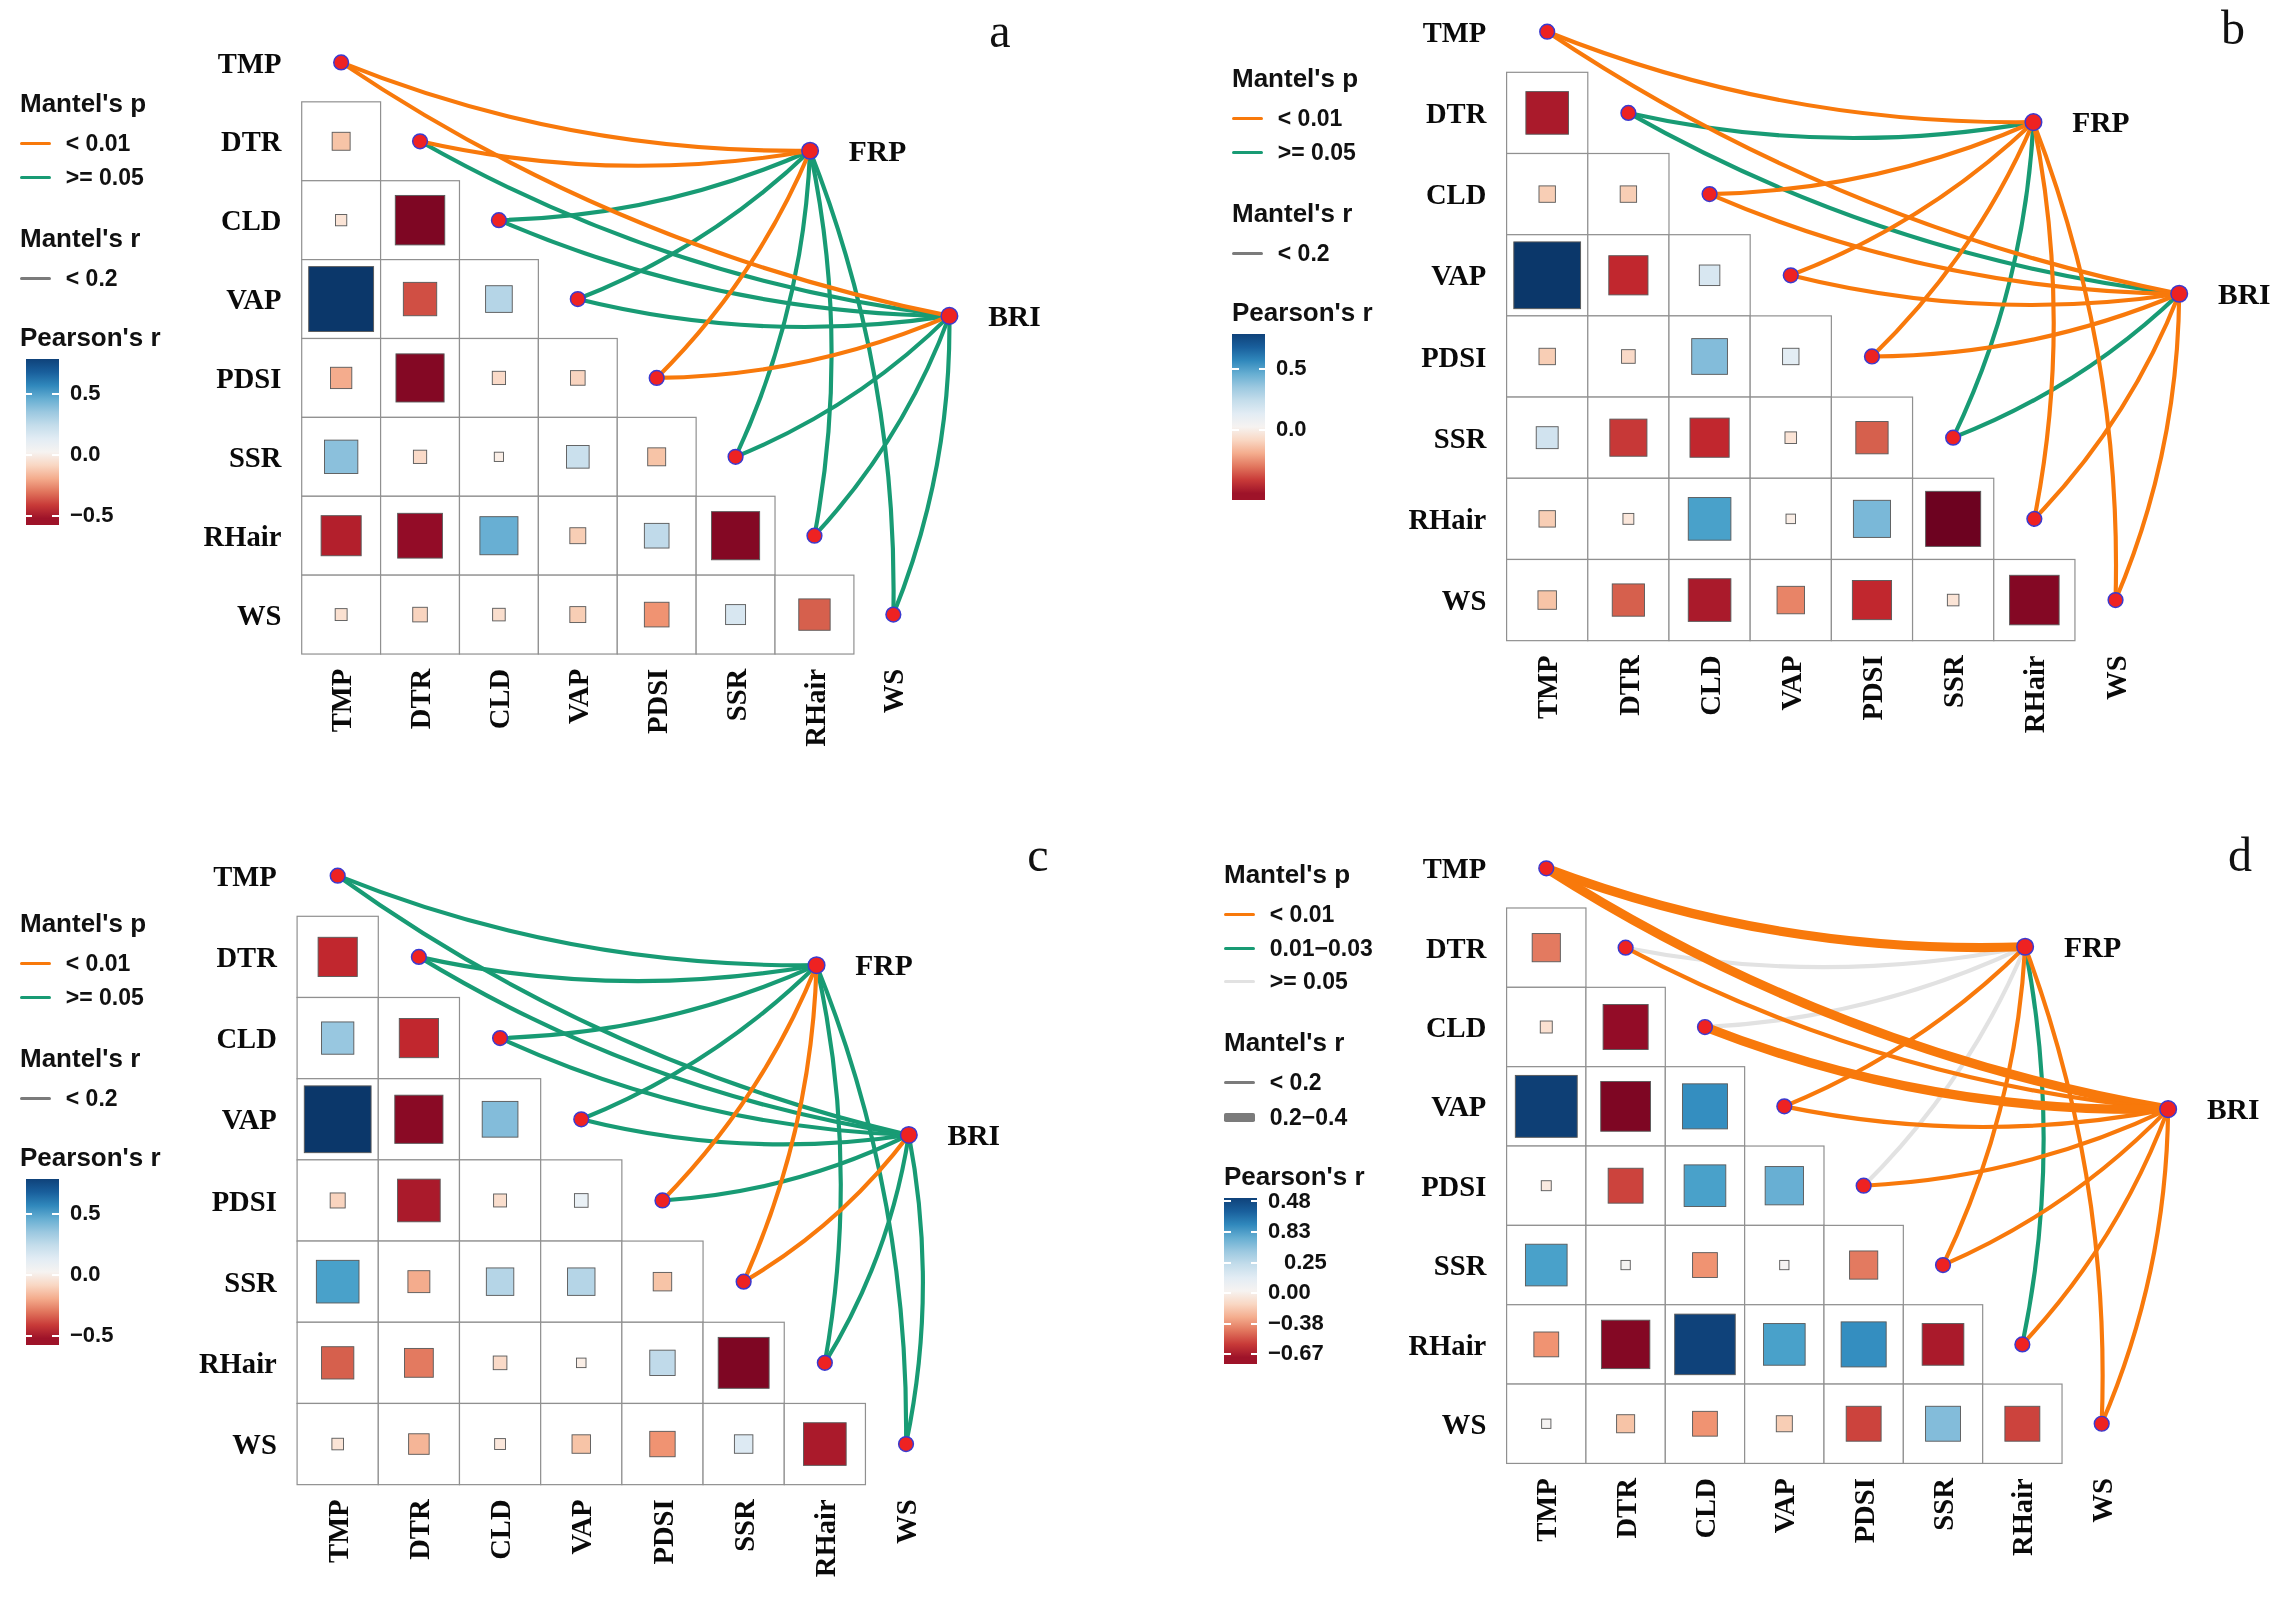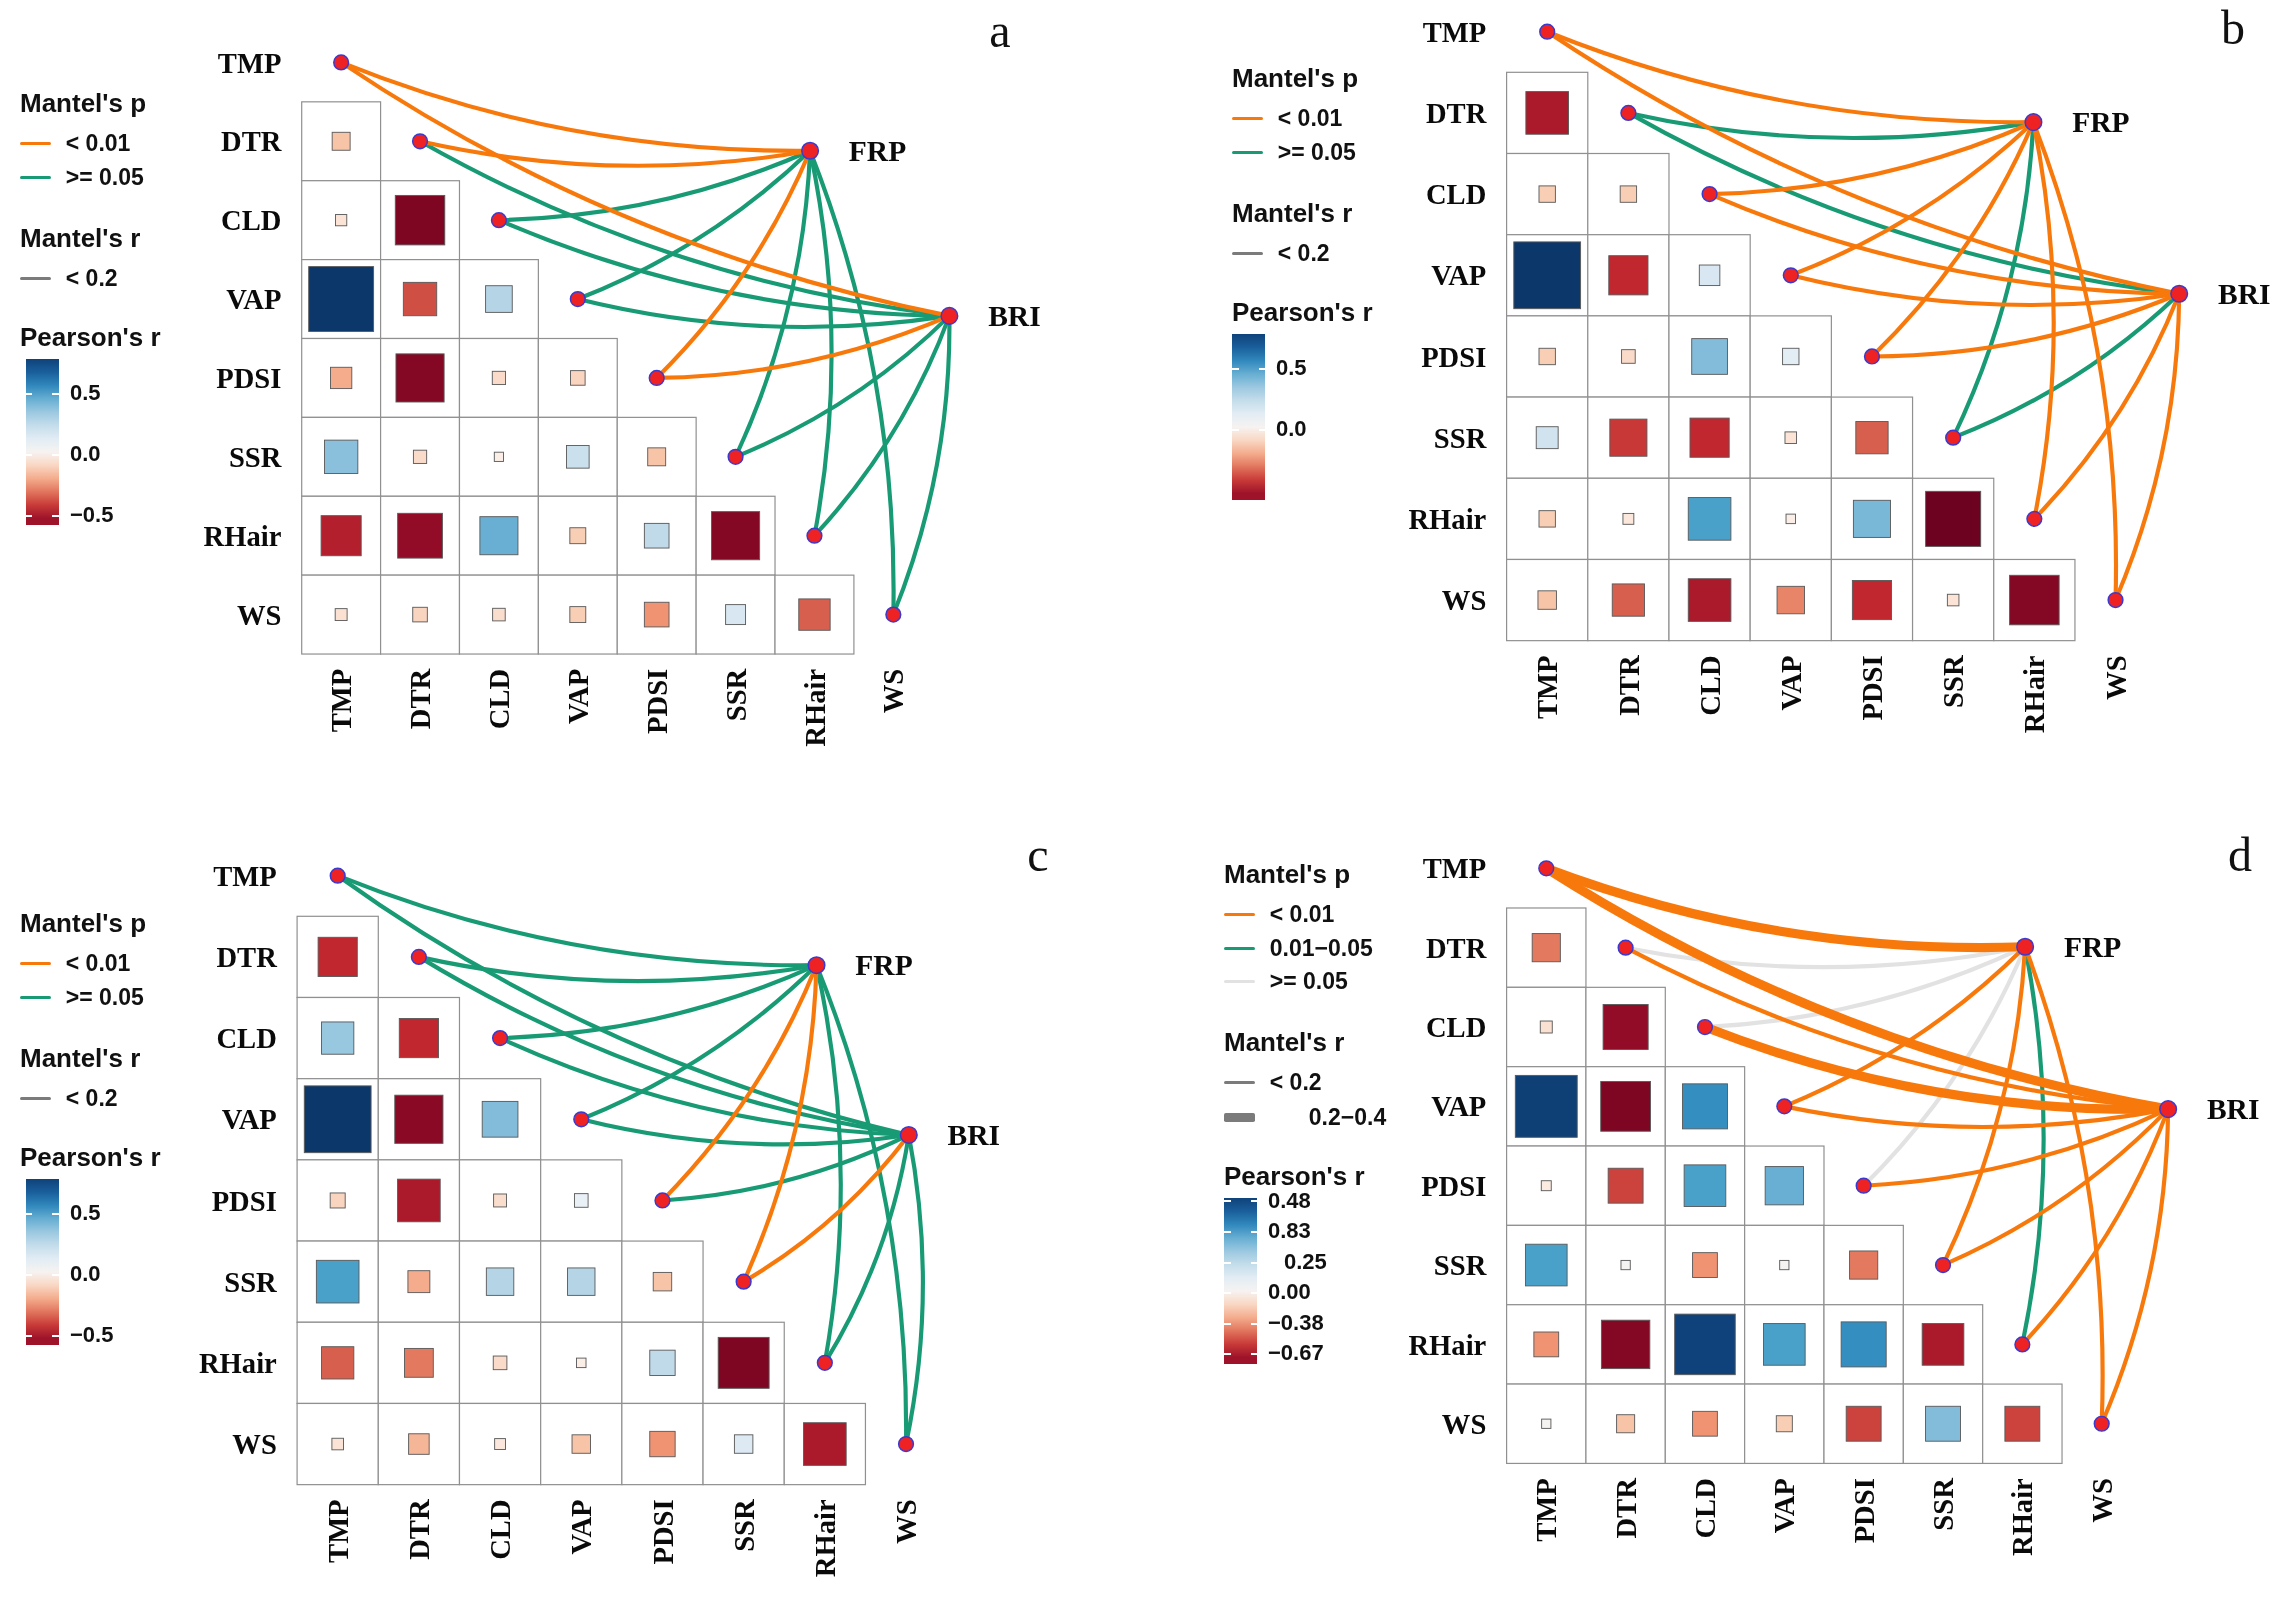--- a/index.html
+++ b/index.html
@@ -521,32 +521,32 @@
         <text x="1049" y="726" text-anchor="end" class="collab" transform="rotate(-90 1049 726)">WS</text>
       </svg>
       <div class="legend" style="left: 80px; top: 51px;">
         <div class="lg-title" style="top: 0px;">Mantel's p</div>
         <div class="lg-item" style="top: 42px;">
           <span class="lg-swatch" style="height: 3.7px; background: rgb(248, 121, 11);"></span>
           <span class="lg-label">&lt; 0.01</span>
         </div>
         <div class="lg-item" style="top: 76px;">
           <span class="lg-swatch" style="height: 3.7px; background: rgb(24, 155, 116);"></span>
-          <span class="lg-label">0.01−0.05</span>
+          <span class="lg-label">0.01−0.03</span>
         </div>
         <div class="lg-item" style="top: 109px;">
           <span class="lg-swatch" style="height: 3.7px; background: rgb(226, 226, 226);"></span>
           <span class="lg-label">&gt;= 0.05</span>
         </div>
         <div class="lg-title" style="top: 168px;">Mantel's r</div>
         <div class="lg-item" style="top: 210px;">
           <span class="lg-swatch" style="height: 3.7px; background: rgb(123, 123, 123);"></span>
           <span class="lg-label">&lt; 0.2</span>
         </div>
-        <div class="lg-item" style="top: 245px; gap: 39px;">
+        <div class="lg-item" style="top: 245px;">
           <span class="lg-swatch" style="height: 8.3px; background: rgb(123, 123, 123);"></span>
           <span class="lg-label">0.2−0.4</span>
         </div>
         <div class="lg-title" style="top: 302px;">Pearson's r</div>
         <div class="cbar" style="left: 0px; top: 339px; width: 33px; height: 166px; background: linear-gradient(rgb(15, 66, 122) 0%, rgb(25, 95, 156) 8%, rgb(48, 136, 188) 16%, rgb(102, 174, 210) 24%, rgb(155, 200, 224) 32%, rgb(196, 221, 235) 40%, rgb(226, 236, 244) 48%, rgb(246, 243, 241) 56%, rgb(249, 215, 195) 64%, rgb(244, 172, 141) 72%, rgb(225, 117, 93) 80%, rgb(200, 58, 56) 88%, rgb(158, 19, 41) 96%);"></div>
         <div class="cbar-notch" style="left: 0px; top: 341px;"></div>
         <div class="cbar-notch" style="left: 27px; top: 341px;"></div>
         <div class="cbar-tick" style="left: 44px; top: 329px;">0.48</div>
         <div class="cbar-notch" style="left: 0px; top: 372px;"></div>
         <div class="cbar-notch" style="left: 27px; top: 372px;"></div>

